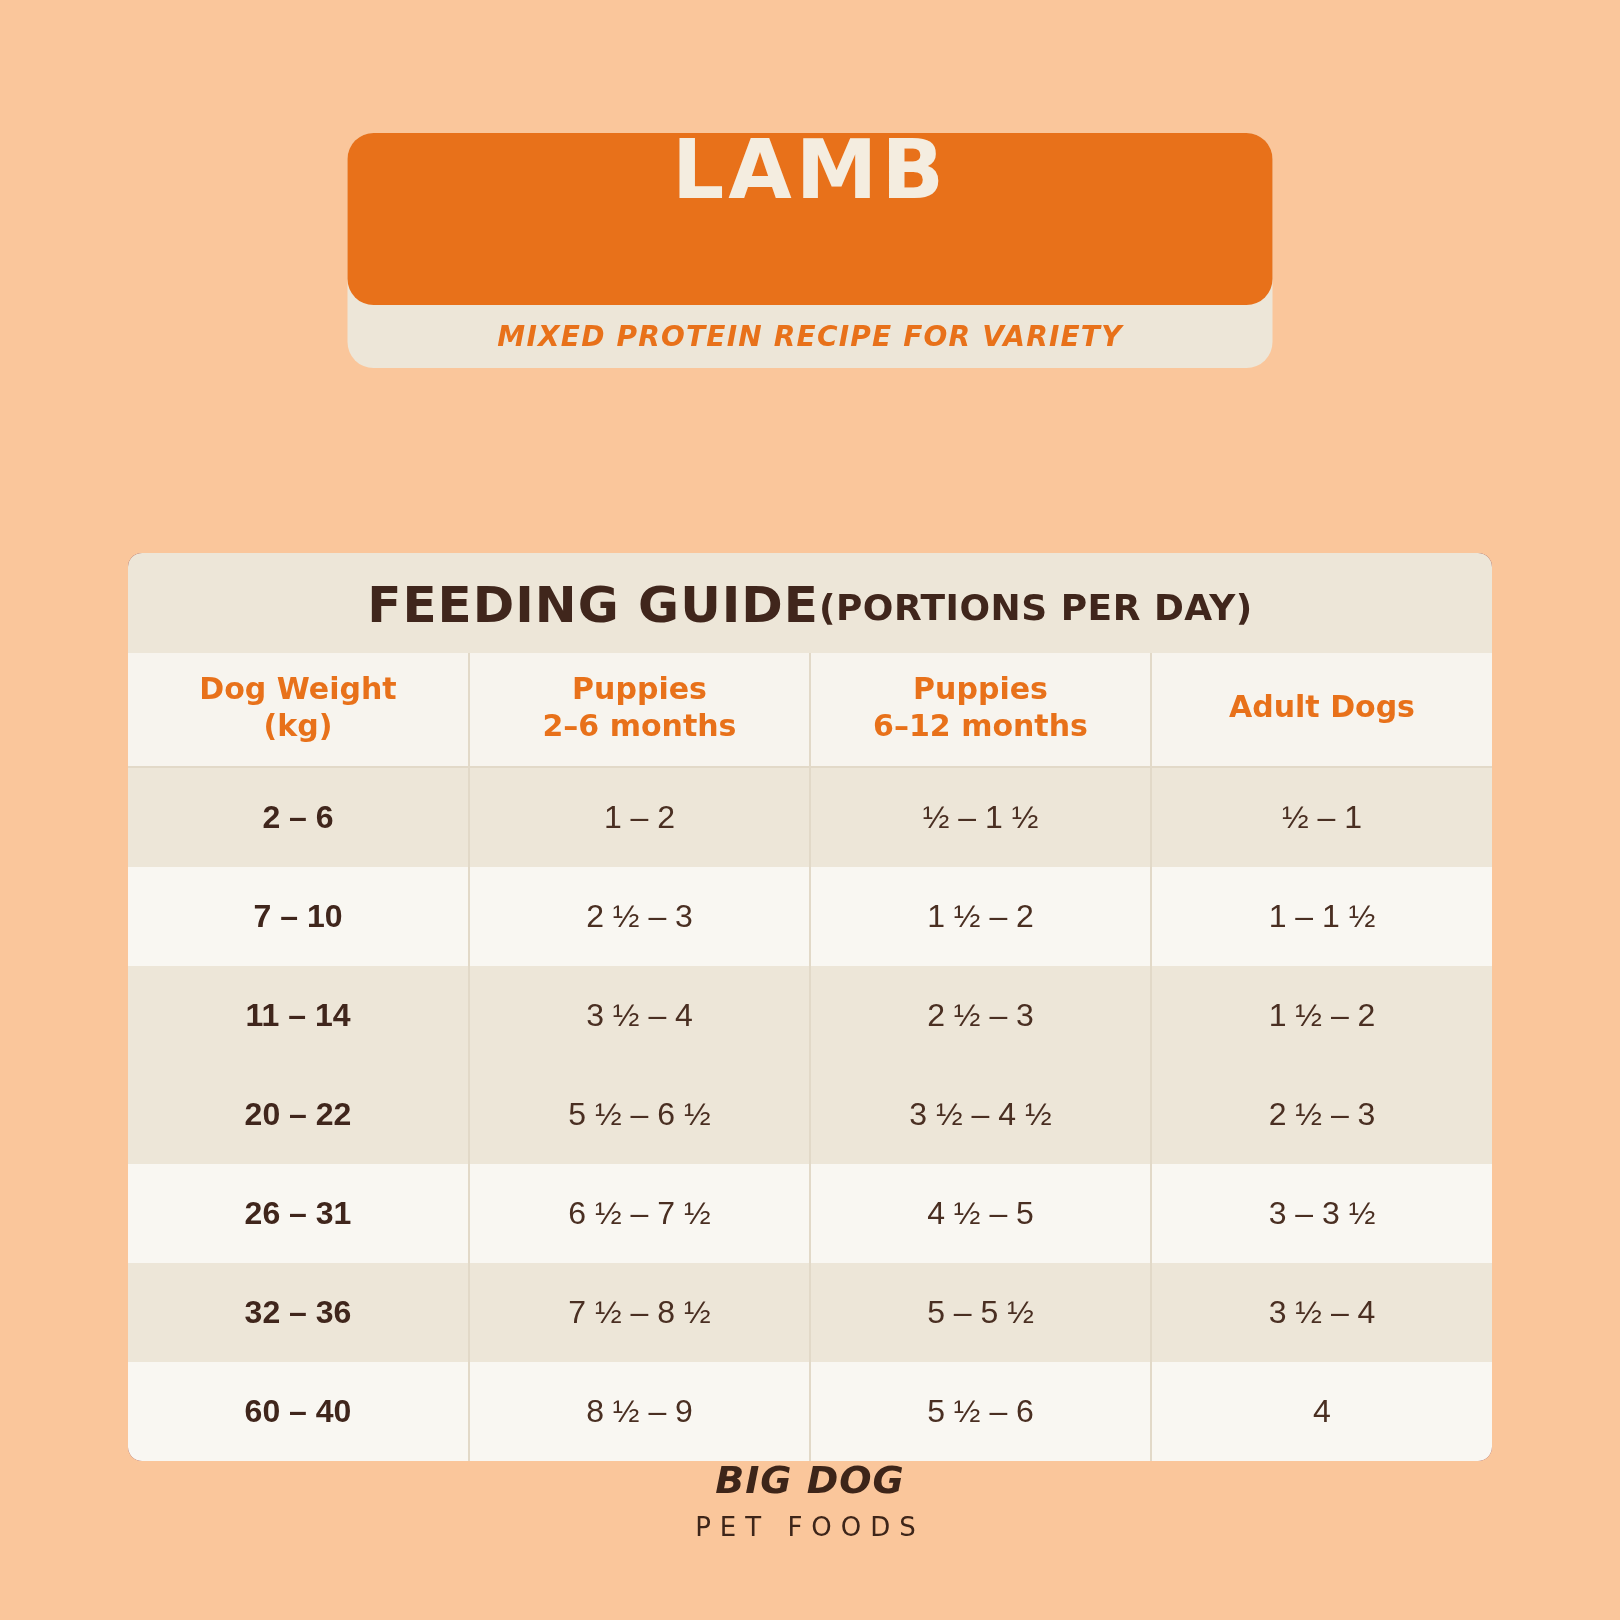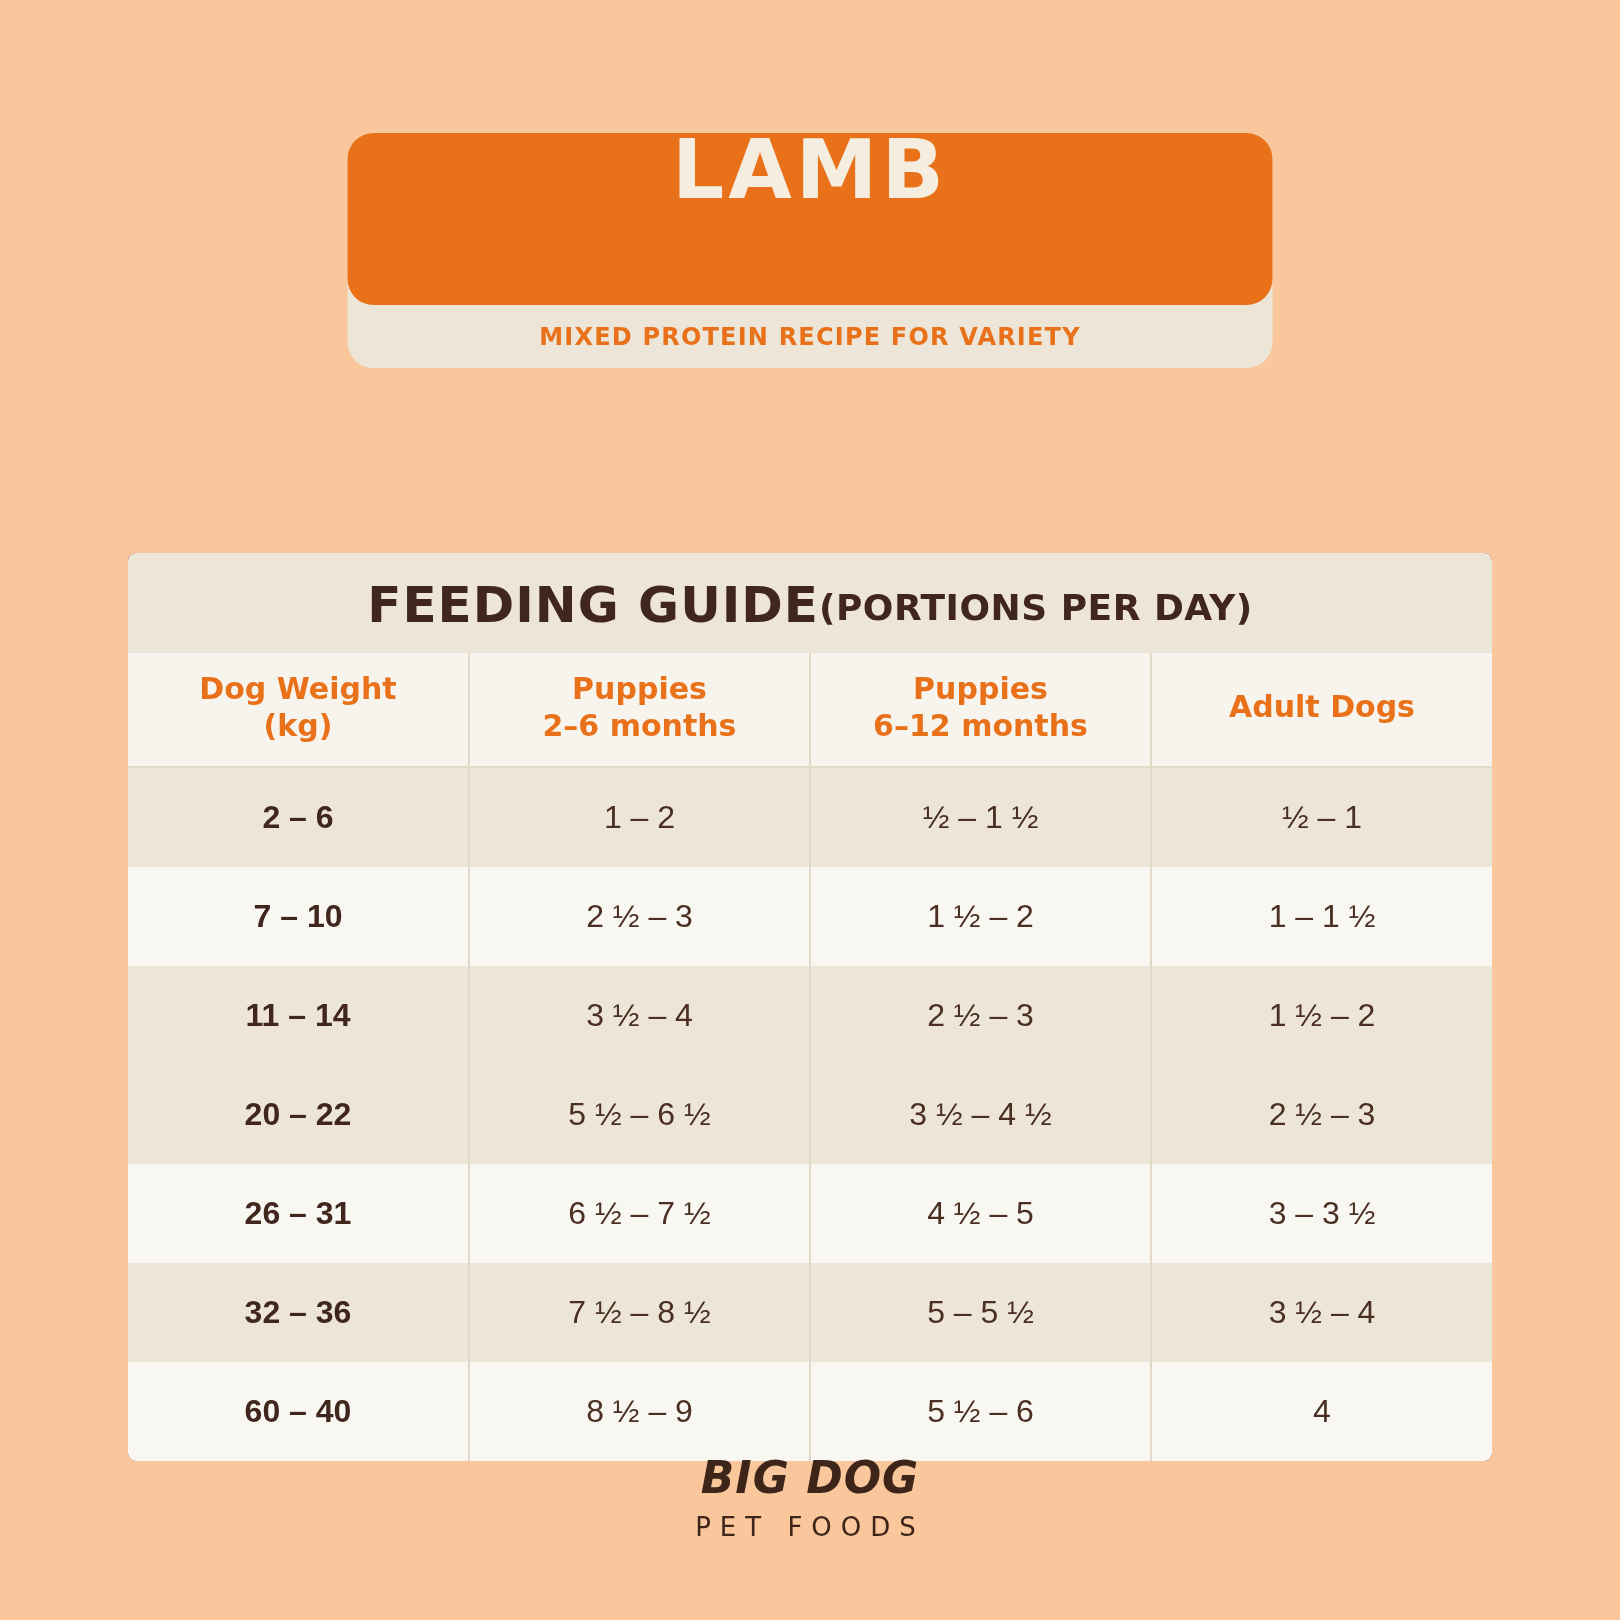--- a/index.html
+++ b/index.html
@@ -59,32 +59,33 @@
     width: 100%;
     height: 63px;
     display: flex;
     align-items: center;
     justify-content: center;
   }
   .header-sub-text {
     color: #E8711A;
     font-family: "DejaVu Sans", sans-serif;
     font-weight: bold;
-    font-size: 24px;
+    font-size: 28px;
     letter-spacing: 1.2px;
+    font-style: italic;
   }
 
   
   .card {
     position: absolute;
     top: 553px;
     left: 128px;
     width: 1364px;
     background: #7f1d1d;
-    border-radius: 8px;
+    border-radius: 14px;
     overflow: hidden;
   }
   .card-title-row {
     height: 100px;
     display: flex;
     align-items: center;
     justify-content: center;
     background: #EDE6D8;
     padding-top: 4px;
     box-sizing: border-box;
@@ -152,21 +153,21 @@
     bottom: 78px;
     left: 0;
     width: 100%;
     text-align: center;
   }
   .logo-main {
     color: #3D2519;
     font-family: "DejaVu Sans", sans-serif;
     font-weight: bold;
     font-style: italic;
-    font-size: 44px;
+    font-size: 38px;
     letter-spacing: 1px;
     line-height: 1.1;
     margin-top: 44px;
   }
   .logo-sub {
     color: #3D2519;
     font-family: "DejaVu Sans", sans-serif;
     font-size: 26px;
     letter-spacing: 9px;
     margin-top: 10px;

